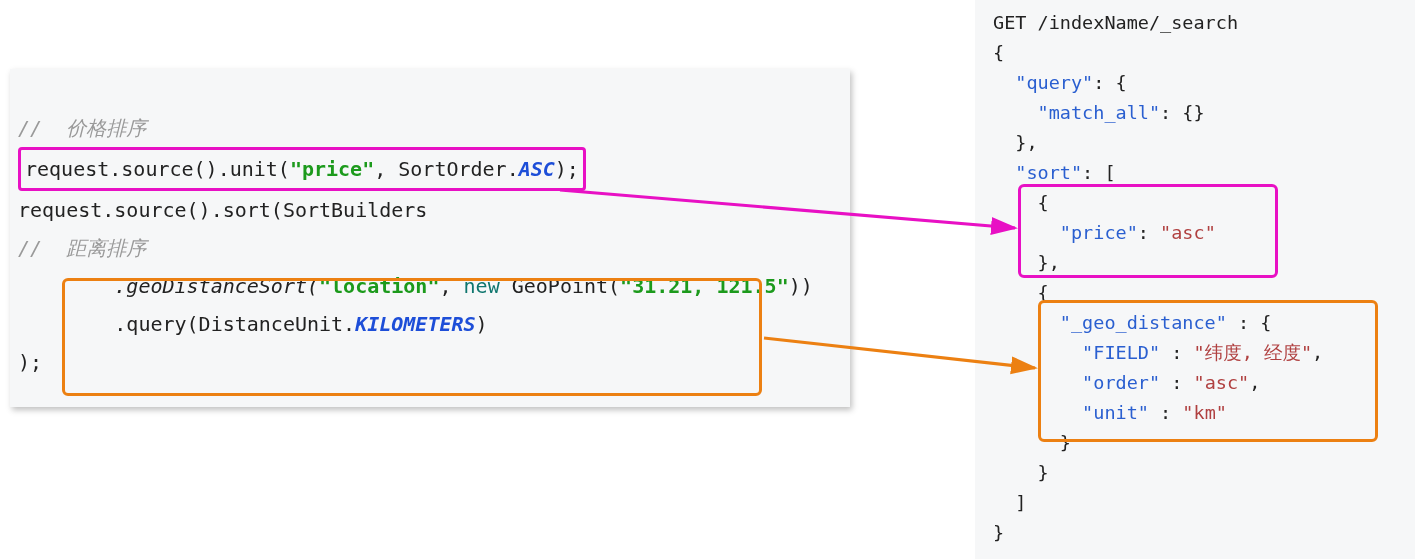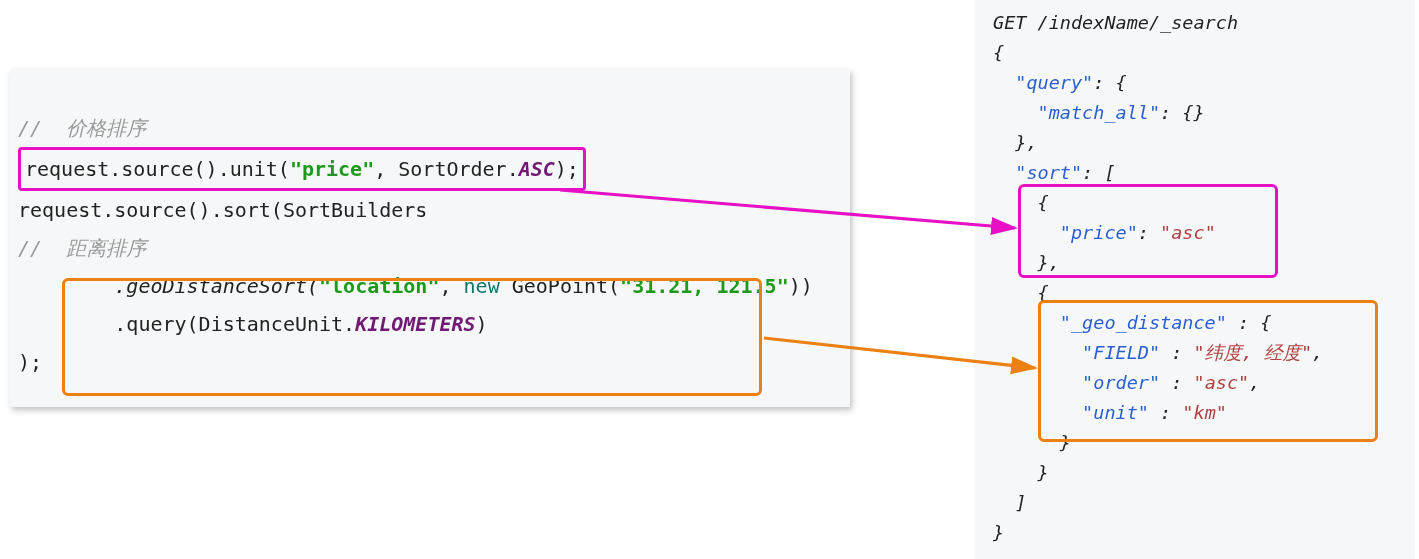--- a/index.html
+++ b/index.html
@@ -28,26 +28,25 @@
   .right-panel {
     position: absolute;
     left: 975px;
     top: 0;
     width: 440px;
     height: 559px;
     background: #f6f7f8;
     padding: 8px 8px 8px 18px;
     font-size: 18.5px;
     line-height: 30px;
-    font-style: italic;
   }
   .comment { color: #999999; font-style: italic; }
   .plain { color: #222222; }
   .str-green { color: #1c9a1c; font-weight: bold; }
-  .const-purple { color: #701a75; font-style: italic; font-weight: bold; }
+  .const-purple { color: #1d4ed8; font-style: italic; font-weight: bold; }
   .kw-blue { color: #0f766e; font-weight: normal; }
   .json-key { color: #2a5fd0; }
   .json-str { color: #b04040; }
   .json-punc { color: #222222; }
   .hl-magenta {
     border: 3px solid #e810c4;
     border-radius: 4px;
     display: inline-block;
     padding: 0 4px;
   }

